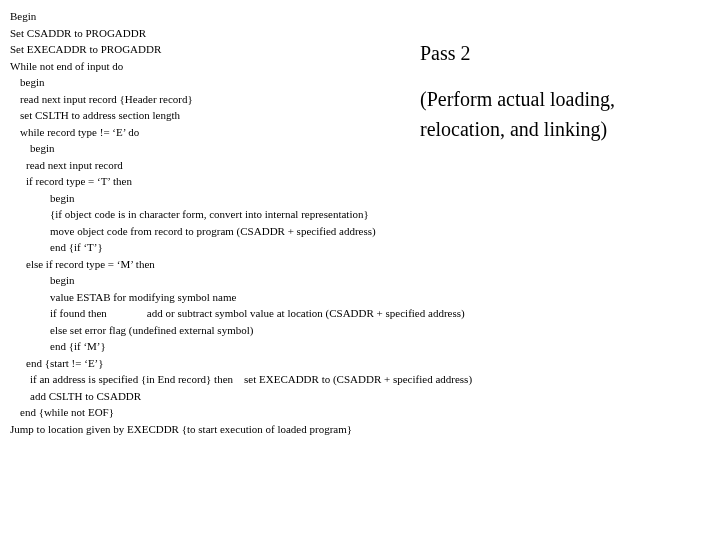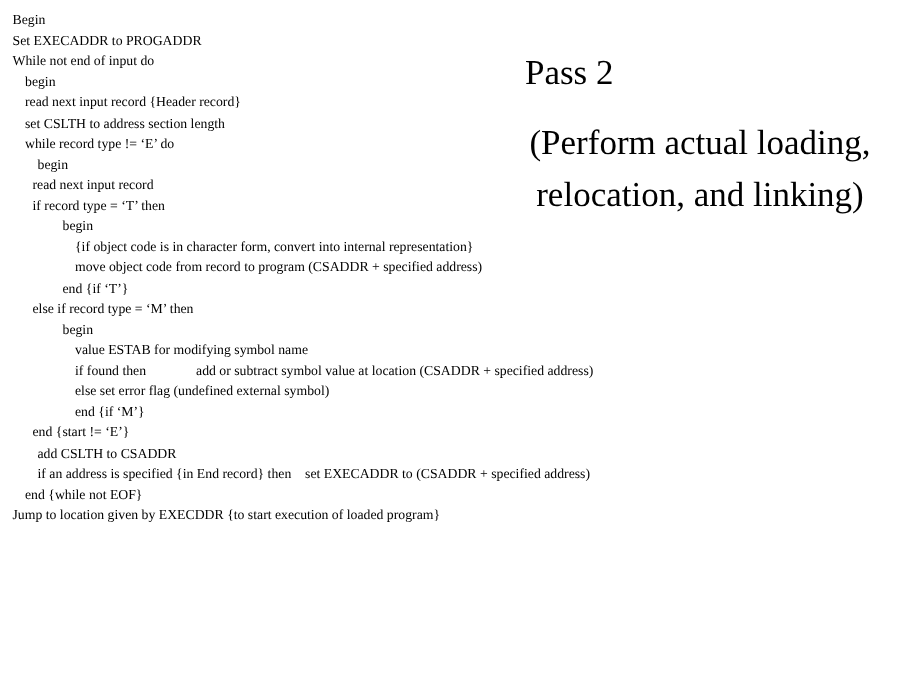--- a/index.html
+++ b/index.html
@@ -15,42 +15,43 @@
     box-sizing: border-box;
     position: relative;
   }
   .page { position: relative; }
   .l { white-space: pre; }
   .i0 { margin-left: 0; }
   .i1 { margin-left: 10px; }
   .i2 { margin-left: 20px; }
   .i3 { margin-left: 16px; }
   .i4 { margin-left: 40px; }
-  .i5 { margin-left: 50px; }
+  .i5 { margin-left: 40px; }
   .bold { font-weight: normal; }
   .annot {
     position: absolute;
     left: 410px;
-    font-size: 28px;
+    font-size: 20px;
     font-family: "Times New Roman", Times, serif;
   }
   .annot.t1 { top: 30px; }
-  .annot.t2 { top: 86px; width: 280px; text-align: center; }
+  .annot.t2 { top: 76px; width: 280px; }
   .gap { display:inline-block; width:40px; }
 </style>
 </head>
 <body>
 
 <div class="page">
 
   <div class="annot t1">Pass 2</div>
   <div class="annot t2">(Perform actual loading, relocation, and linking)</div>
 
   <div class="l i0"><span class="bold">Begin</span></div>
 
+  <div class="l i0"><span>Set CSADDR to PROGADDR</span></div>
 
   <div class="l i0"><span>Set EXECADDR to PROGADDR</span></div>
 
   <div class="l i0"><span class="bold">While</span><span> not end of input </span><span class="bold">do</span></div>
 
   <div class="l i1"><span class="bold">begin</span></div>
 
   <div class="l i1"><span>read next input record {Header record}</span></div>
 
   <div class="l i1"><span>set CSLTH to address section length</span></div>
@@ -78,21 +79,21 @@
   <div class="l i5"><span>value ESTAB for modifying symbol name</span></div>
 
   <div class="l i5"><span class="bold">if</span><span> found </span><span class="bold">then</span><span class="gap"></span><span>add or subtract symbol value at location (CSADDR + specified address)</span></div>
 
   <div class="l i5"><span class="bold">else</span><span> set error flag (undefined external symbol)</span></div>
 
   <div class="l i5"><span class="bold">end</span><span> {if ‘M’}</span></div>
 
   <div class="l i3"><span class="bold">end</span><span> {start != ‘E’}</span></div>
 
+  <div class="l i2"><span class="bold">if</span><span> an address is specified {in End record} </span><span class="bold">then</span><span>    set EXECADDR to (CSADDR + specified address)</span></div>
+
   <div class="l i2"><span>add CSLTH to CSADDR</span></div>
-
-  <div class="l i2"><span class="bold">if</span><span> an address is specified {in End record} </span><span class="bold">then</span><span>    set EXECADDR to (CSADDR + specified address)</span></div>
 
   <div class="l i1"><span class="bold">end</span><span> {while not EOF}</span></div>
 
   <div class="l i0"><span>Jump to location given by EXECDDR {to start execution of loaded program}</span></div>
 
 </div>
 
 </body></html>

